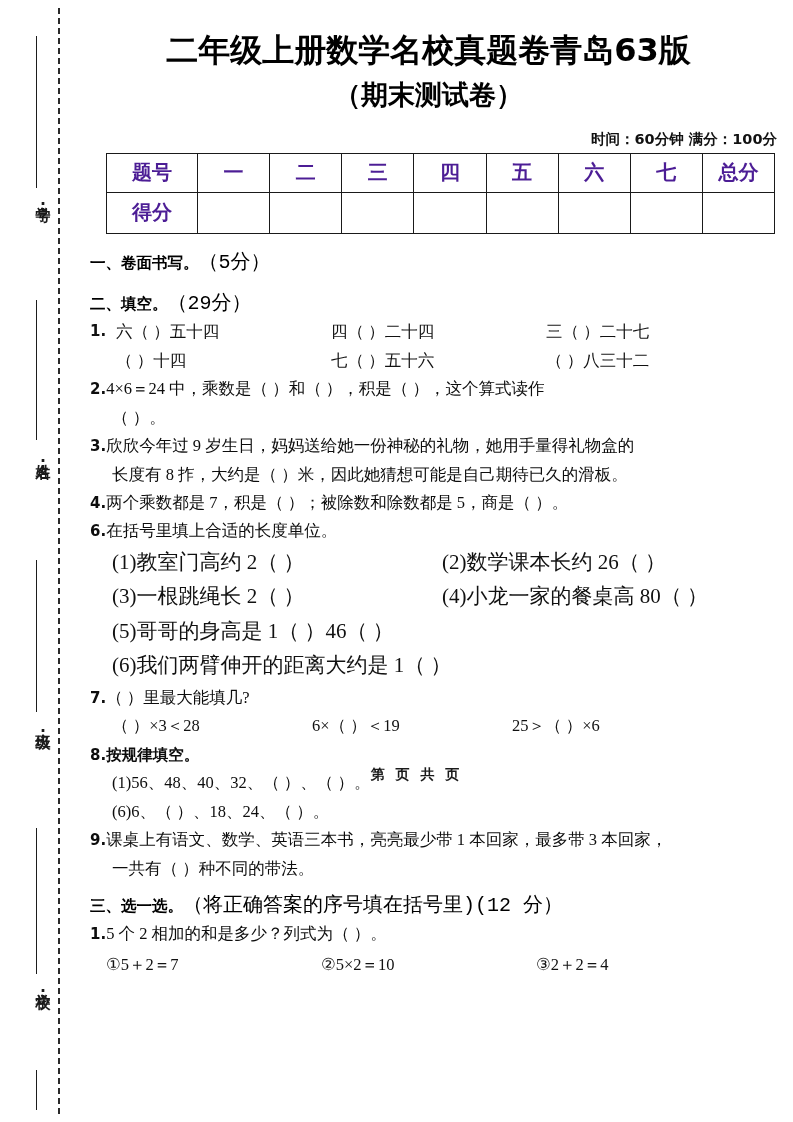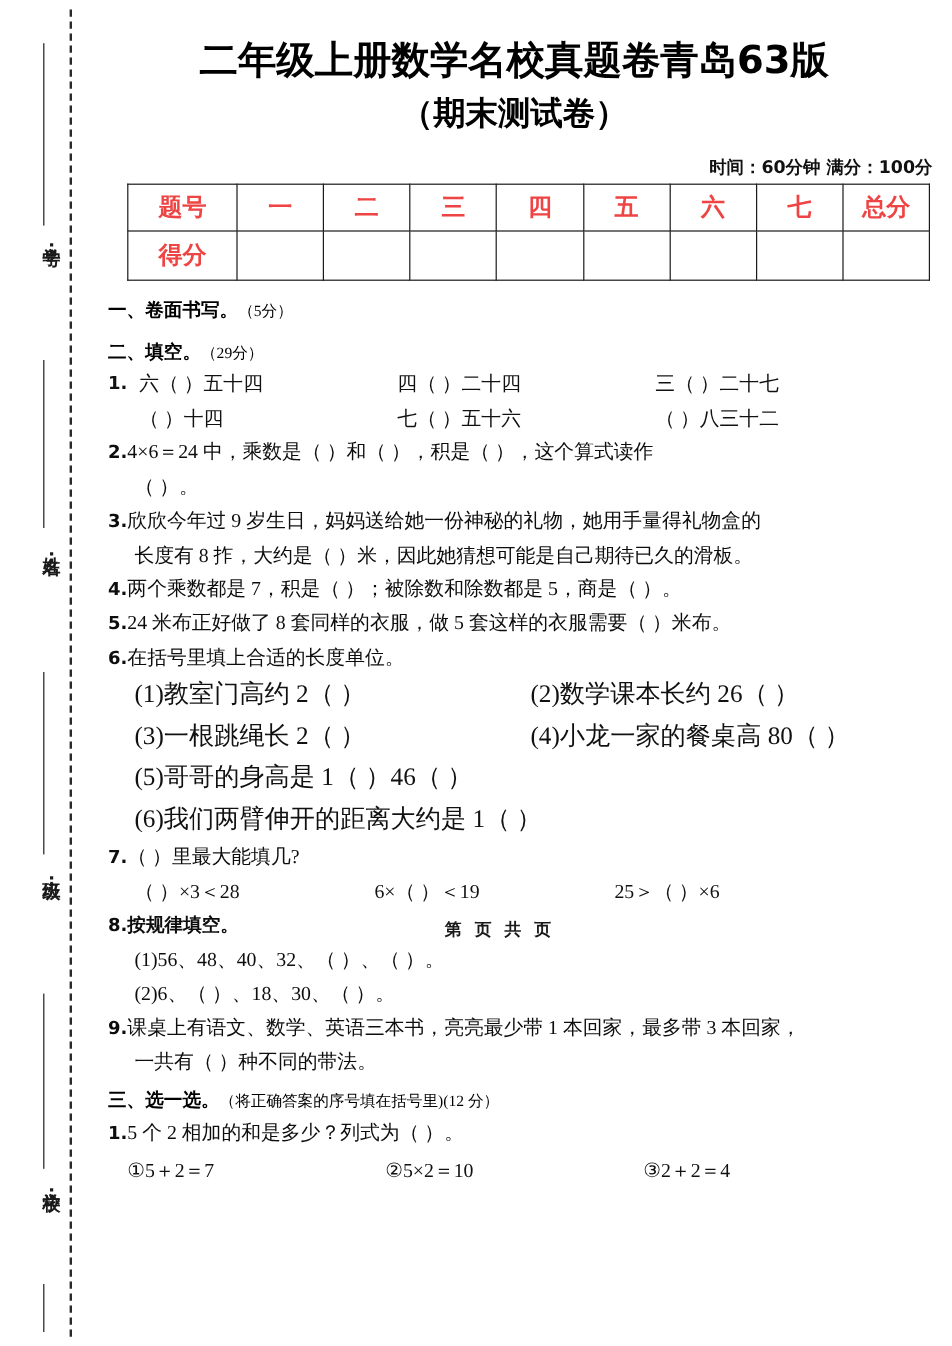--- a/index.html
+++ b/index.html
@@ -97,41 +97,41 @@
     table-layout: fixed;
   }
   table.score-table td {
     border: 1.2px solid #1a1a1a;
     height: 36px;
     text-align: center;
     vertical-align: middle;
     font-family: "DejaVu Sans", sans-serif;
     font-weight: 700;
     font-size: 20px;
-    color: #ef4444;
+    color: #4c1d95;
   }
   table.score-table td.head-cell {
     width: 88px;
   }
   table.score-table tr.blank-row td {
     height: 38px;
   }
 
   
   .sec-head {
     margin: 14px 0 0 14px;
     font-family: "DejaVu Sans", sans-serif;
     font-weight: 700;
     font-size: 15.5px;
     color: #000;
   }
   .sec-head .pts {
-    font-family: Liberation Serif, serif;
+    font-family: Liberation Mono, monospace;
     font-weight: 400;
-    font-size: 13px;
+    font-size: 20px;
   }
 
   .para {
     margin: 3px 6px 0 14px;
     font-size: 16.5px;
     line-height: 1.46;
     color: #0d0d0d;
     text-align: justify;
   }
   .para.indent { text-indent: 2em; }
@@ -276,23 +276,20 @@
 
   <div class="qline">
     <span class="qnum">3.</span><span>欣欣今年过 9 岁生日，妈妈送给她一份神秘的礼物，她用手量得礼物盒的</span>
   </div>
   <div class="qline hang">长度有 8 拃，大约是（          ）米，因此她猜想可能是自己期待已久的滑板。</div>
 
   <div class="qline">
     <span class="qnum">4.</span><span>两个乘数都是 7，积是（          ）；被除数和除数都是 5，商是（          ）。</span>
   </div>
 
-  <div class="qline">
-    <span class="qnum">5.</span><span>24 米布正好做了 8 套同样的衣服，做 5 套这样的衣服需要（          ）米布。</span>
-  </div>
 
   <div class="qline">
     <span class="qnum">6.</span><span>在括号里填上合适的长度单位。</span>
   </div>
   <div class="sub-row">
     <span class="col-a">(1)教室门高约 2（          ）</span>
     <span class="col-b">(2)数学课本长约 26（          ）</span>
   </div>
   <div class="sub-row">
     <span class="col-a">(3)一根跳绳长 2（          ）</span>
@@ -313,21 +310,21 @@
   <div class="tri-row" style="margin-left:36px;">
     <span class="cell" style="width:200px;flex:0 0 200px;">（        ）×3＜28</span>
     <span class="cell" style="width:200px;flex:0 0 200px;">6×（        ）＜19</span>
     <span class="cell" style="width:200px;flex:0 0 200px;">25＞（        ）×6</span>
   </div>
 
   <div class="qline">
     <span class="qnum">8.</span><span class="qbold">按规律填空。</span>
   </div>
   <div class="qline hang">(1)56、48、40、32、（            ）、（            ）。</div>
-  <div class="qline hang">(2)6、（            ）、18、30、（            ）。</div>
+  <div class="qline hang">(6)6、（            ）、18、24、（            ）。</div>
 
   <div class="qline">
     <span class="qnum">9.</span><span>课桌上有语文、数学、英语三本书，亮亮最少带 1 本回家，最多带 3 本回家，</span>
   </div>
   <div class="qline hang">一共有（          ）种不同的带法。</div>
 
   <div class="sec-head" style="margin-top:10px;">
     <span>三、选一选。</span><span class="pts">（将正确答案的序号填在括号里)(12 分）</span>
   </div>
   <div class="qline">

